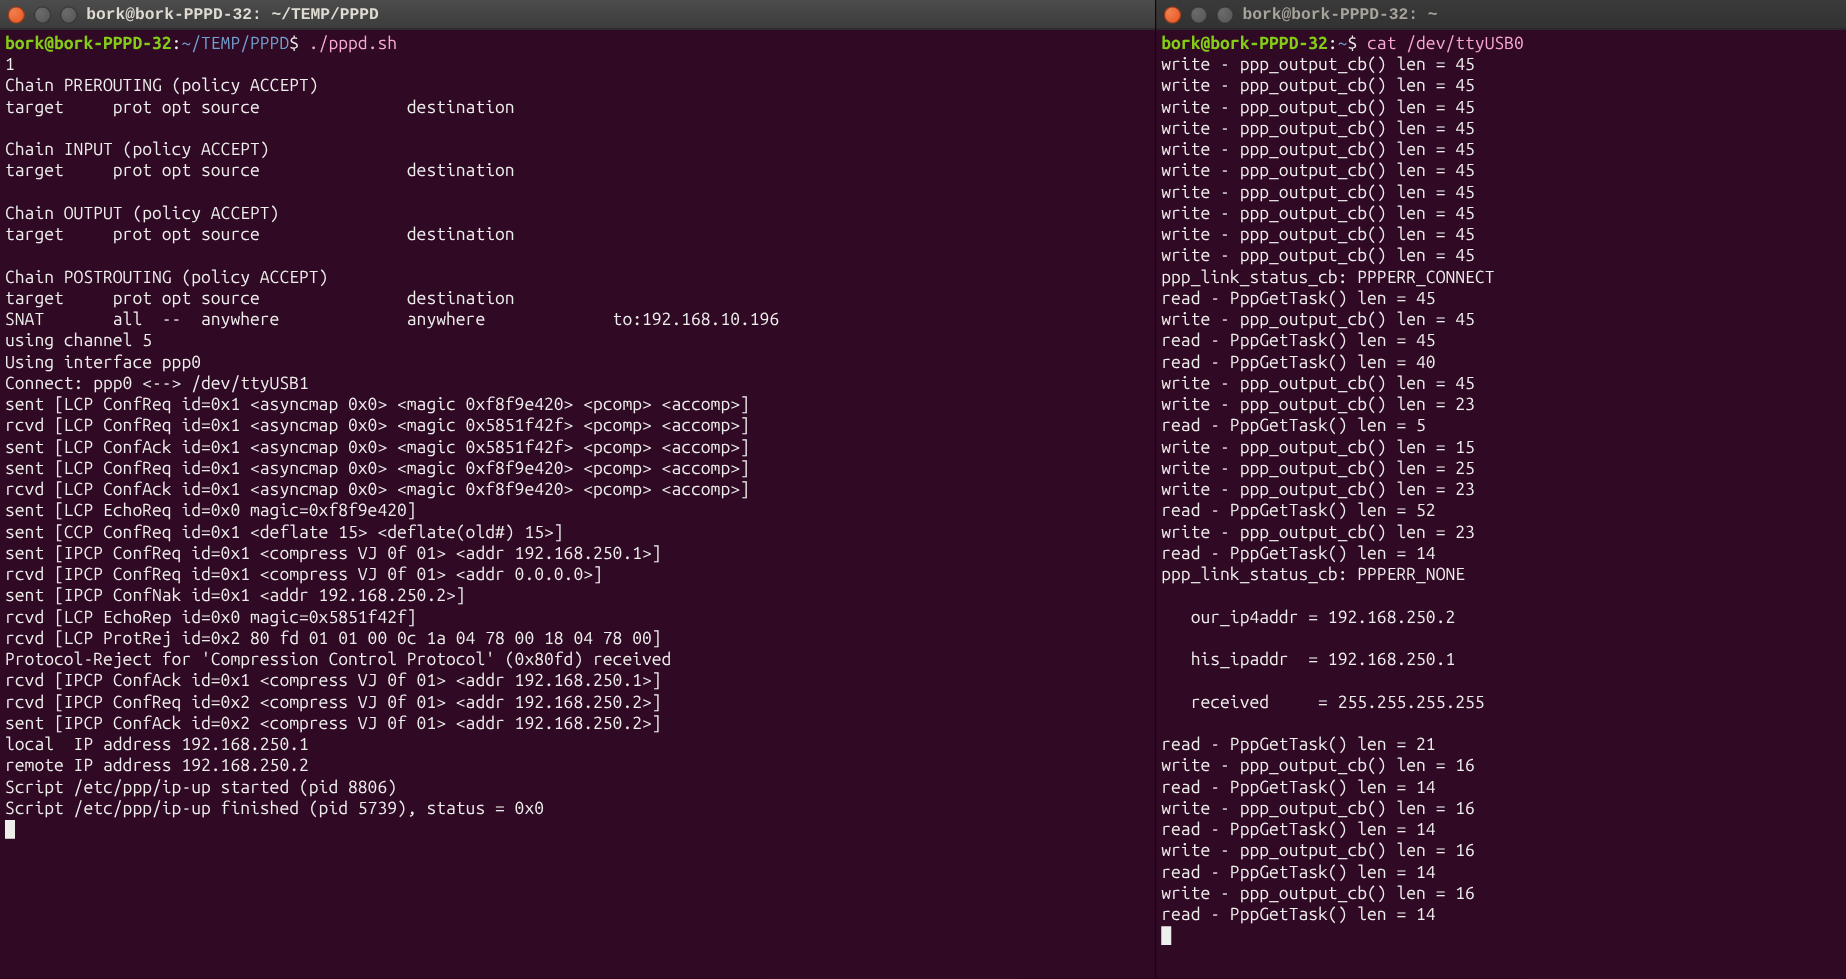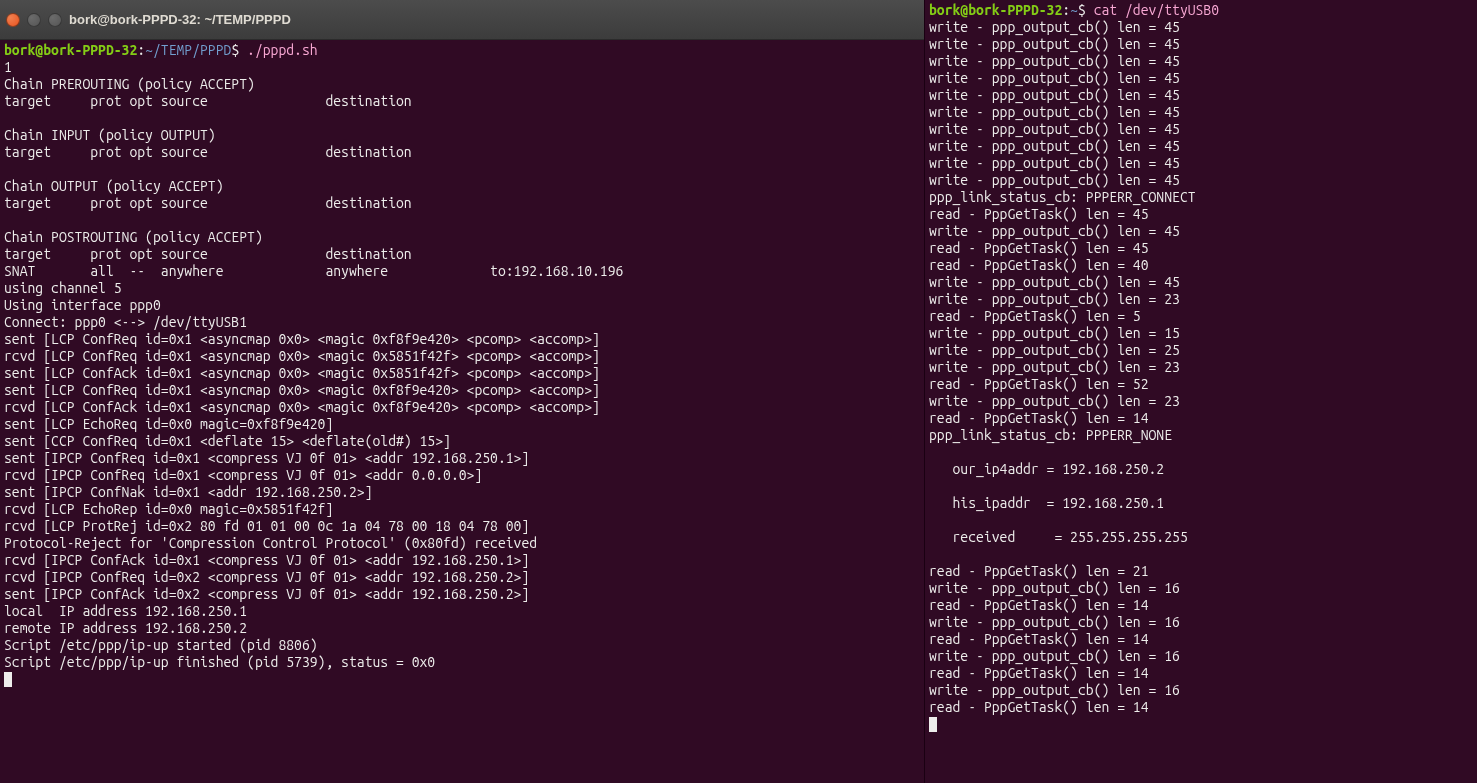--- a/index.html
+++ b/index.html
@@ -15,29 +15,29 @@
     display: flex;
   }
   .window {
     display: flex;
     flex-direction: column;
     height: 100%;
   }
   .window.left { width: 925px; border-right: 1px solid #1a0012; }
   .window.right { width: 552px; }
   .titlebar {
-    height: 40px;
+    height: 24px;
     background: linear-gradient(#4c4c4c, #3c3c3c);
     border-bottom: 1px solid #2b2b2b;
     display: flex;
     align-items: center;
     padding: 0 6px;
     gap: 7px;
     color: #dfdbd2;
-    font-family: Liberation Sans, sans-serif;
+    font-family: Liberation Mono, monospace;
     font-size: 13px;
     font-weight: bold;
   }
   .window.right .titlebar {
     background: linear-gradient(#3a3a3a, #323232);
     color: #a8a49b;
   }
   .win-btn {
     width: 14px; height: 14px;
     border-radius: 50%;
@@ -75,21 +75,21 @@
     <span class="win-btn close"></span>
     <span class="win-btn min"></span>
     <span class="win-btn max"></span>
     <span>bork@bork-PPPD-32: ~/TEMP/PPPD</span>
   </div>
   <div class="terminal" id="term-left"><span class="prompt-user">bork@bork-PPPD-32</span><span class="prompt-sep">:</span><span class="prompt-path">~/TEMP/PPPD</span><span class="prompt-sep">$ </span><span class="cmd">./pppd.sh</span>
 <span class="line">1</span>
 <span class="line">Chain PREROUTING (policy ACCEPT)</span>
 <span class="line">target     prot opt source               destination</span>
 <span class="line"></span>
-<span class="line">Chain INPUT (policy OUTPUT)</span>
+<span class="line">Chain INPUT (policy ACCEPT)</span>
 <span class="line">target     prot opt source               destination</span>
 <span class="line"></span>
 <span class="line">Chain OUTPUT (policy ACCEPT)</span>
 <span class="line">target     prot opt source               destination</span>
 <span class="line"></span>
 <span class="line">Chain POSTROUTING (policy ACCEPT)</span>
 <span class="line">target     prot opt source               destination</span>
 <span class="line">SNAT       all  --  anywhere             anywhere             to:192.168.10.196</span>
 <span class="line">using channel 5</span>
 <span class="line">Using interface ppp0</span>
@@ -111,20 +111,26 @@
 <span class="line">rcvd [IPCP ConfReq id=0x2 &lt;compress VJ 0f 01&gt; &lt;addr 192.168.250.2&gt;]</span>
 <span class="line">sent [IPCP ConfAck id=0x2 &lt;compress VJ 0f 01&gt; &lt;addr 192.168.250.2&gt;]</span>
 <span class="line">local  IP address 192.168.250.1</span>
 <span class="line">remote IP address 192.168.250.2</span>
 <span class="line">Script /etc/ppp/ip-up started (pid 8806)</span>
 <span class="line">Script /etc/ppp/ip-up finished (pid 5739), status = 0x0</span>
 <span class="cursor"></span></div>
 </div>
 
 <div class="window right">
+  <div class="titlebar">
+    <span class="win-btn close"></span>
+    <span class="win-btn min"></span>
+    <span class="win-btn max"></span>
+    <span>bork@bork-PPPD-32: ~</span>
+  </div>
   <div class="terminal" id="term-right"><span class="prompt-user">bork@bork-PPPD-32</span><span class="prompt-sep">:</span><span class="prompt-path">~</span><span class="prompt-sep">$ </span><span class="cmd">cat /dev/ttyUSB0</span>
 <span class="line">write - ppp_output_cb() len = 45</span>
 <span class="line">write - ppp_output_cb() len = 45</span>
 <span class="line">write - ppp_output_cb() len = 45</span>
 <span class="line">write - ppp_output_cb() len = 45</span>
 <span class="line">write - ppp_output_cb() len = 45</span>
 <span class="line">write - ppp_output_cb() len = 45</span>
 <span class="line">write - ppp_output_cb() len = 45</span>
 <span class="line">write - ppp_output_cb() len = 45</span>
 <span class="line">write - ppp_output_cb() len = 45</span>

